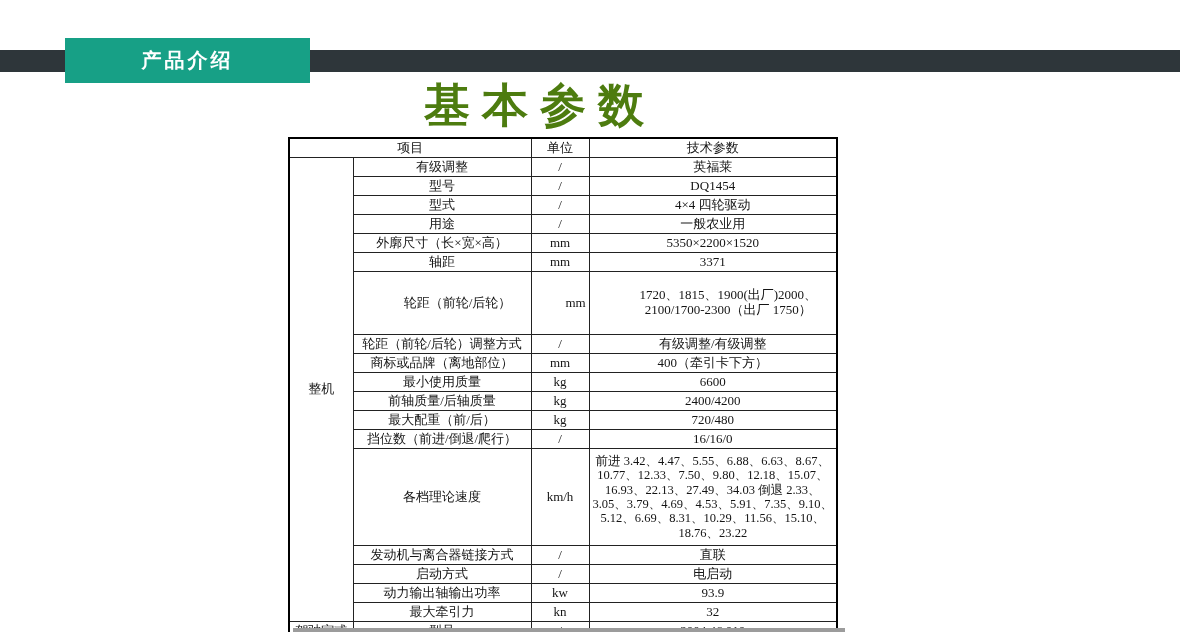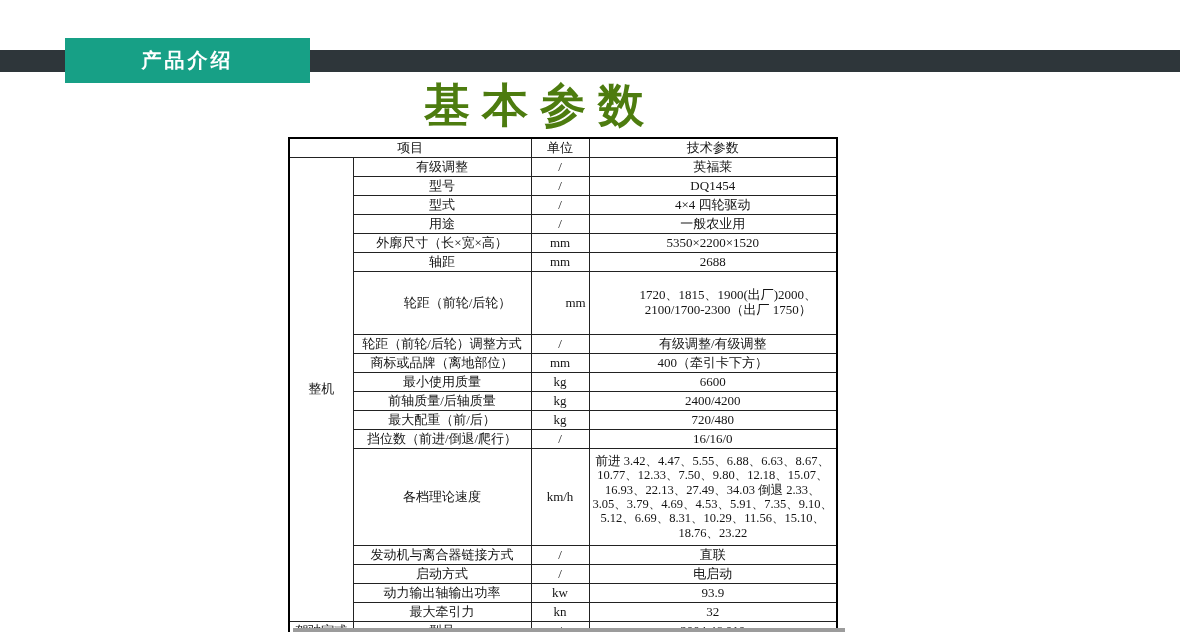--- a/index.html
+++ b/index.html
@@ -101,21 +101,21 @@
     <td>一般农业用</td>
   </tr>
   <tr>
     <td>外廓尺寸（长×宽×高）</td>
     <td>mm</td>
     <td>5350×2200×1520</td>
   </tr>
   <tr>
     <td>轴距</td>
     <td>mm</td>
-    <td>2688</td>
+    <td>3371</td>
   </tr>
   <tr class="tall">
     <td>轮距（前轮/后轮）</td>
     <td>mm</td>
     <td class="wrap2">1720、1815、1900(出厂)2000、2100/1700-2300（出厂 1750）</td>
   </tr>
   <tr>
     <td>轮距（前轮/后轮）调整方式</td>
     <td>/</td>
     <td>有级调整/有级调整</td>

